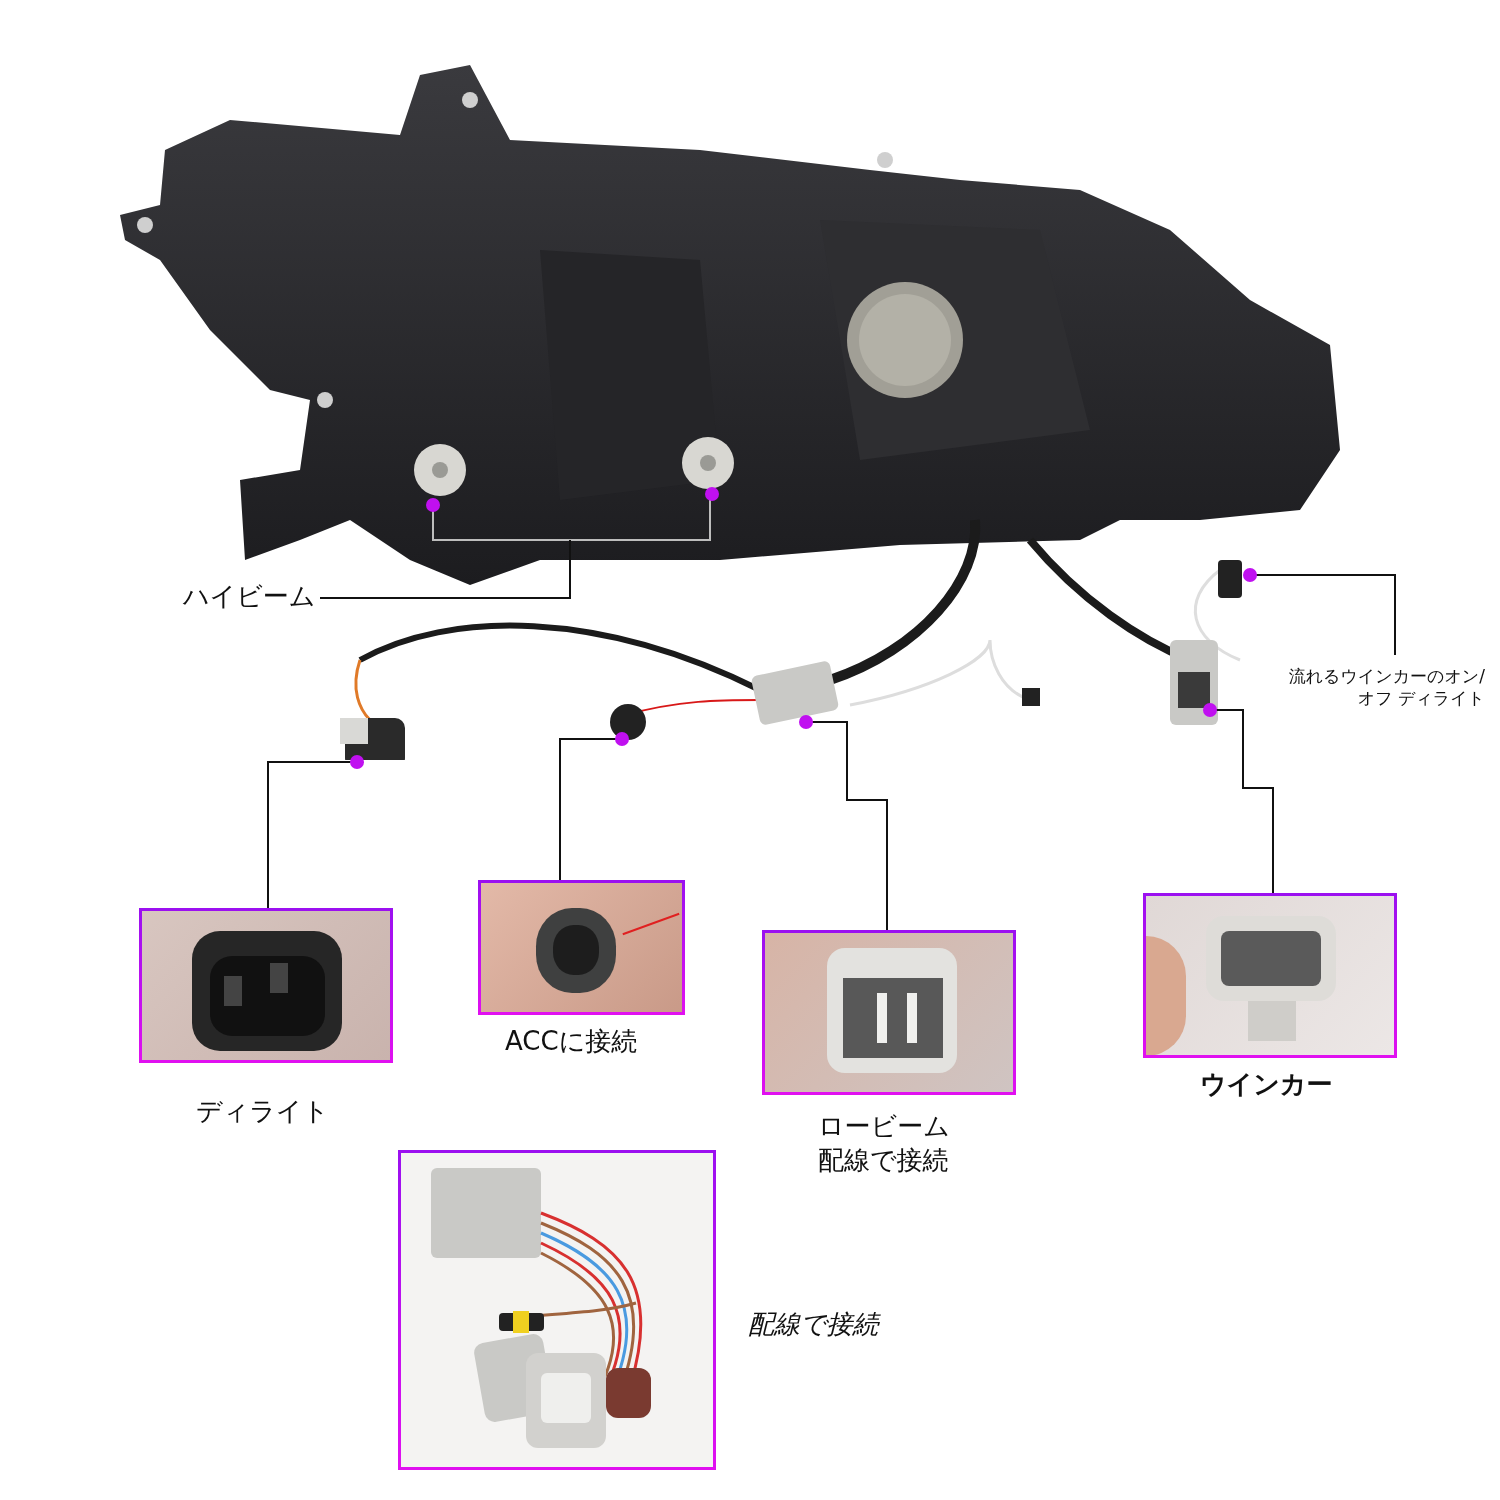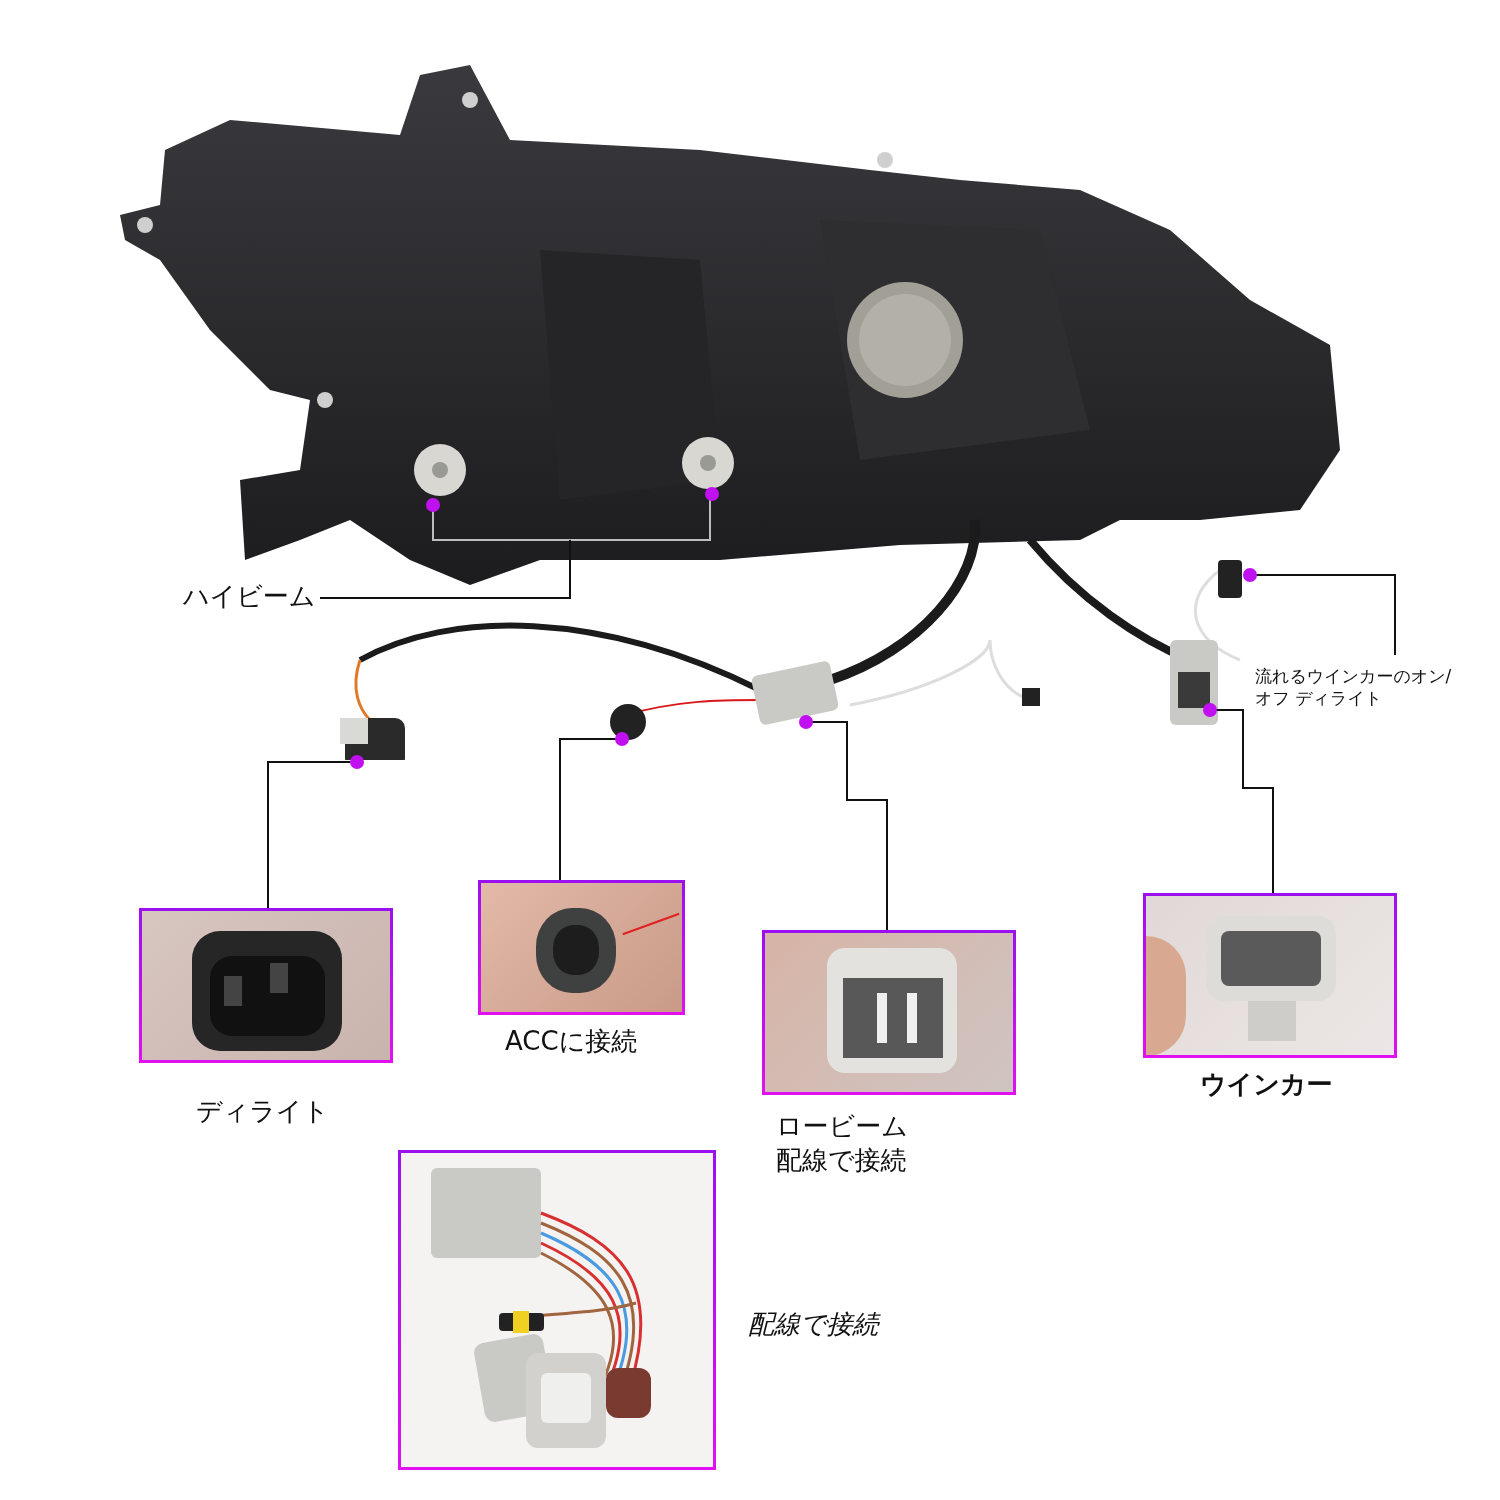--- a/index.html
+++ b/index.html
@@ -1,20 +1,20 @@
 <!DOCTYPE html>
 <html><head>
 <meta charset="utf-8">
 <style>
   html, body { margin:0; padding:0; background:#ffffff; }
   body { width:1500px; height:1500px; position:relative; overflow:hidden;
          font-family:"DejaVu Sans", sans-serif; color:#111; }
   .abs { position:absolute; }
   .label { position:absolute; font-size:26px; color:#111; white-space:nowrap; line-height:1.3; }
-  .label.small { font-size:17px; text-align:left; }
+  .label.small { font-size:17px; text-align:right; }
   .frame { position:absolute; box-sizing:border-box; border:3px solid; 
            border-image: linear-gradient(180deg, var(--c1), var(--c2)) 1; overflow:hidden; }
   .photo { position:absolute; inset:0; }
   .dot { position:absolute; width:14px; height:14px; border-radius:50%; margin:-7px 0 0 -7px; }
   svg.lines { position:absolute; left:0; top:0; }
 </style>
 </head>
 <body>
 
 <svg class="lines" width="1500" height="760" viewBox="0 0 1500 760">
@@ -110,21 +110,21 @@
 </div>
 <div class="label" style="left:505px;top:1025px;">ACCに接続</div>
 
 <div class="frame" style="left:762px;top:930px;width:254px;height:165px;--c1:#9b10f0;--c2:#e010f0;">
   <div class="photo" style="background:linear-gradient(135deg,#d7b4a6,#cfc4c2);"></div>
   <div class="abs" style="left:62px;top:15px;width:130px;height:125px;border-radius:18px;background:#e3e2df;"></div>
   <div class="abs" style="left:78px;top:45px;width:100px;height:80px;background:#585858;"></div>
   <div class="abs" style="left:112px;top:60px;width:10px;height:50px;background:#f0f0ee;"></div>
   <div class="abs" style="left:142px;top:60px;width:10px;height:50px;background:#f0f0ee;"></div>
 </div>
-<div class="label" style="left:776px;top:1110px;">
+<div class="label" style="left:818px;top:1110px;">
   <div>ロービーム</div>
   <div>配線で接続</div>
 </div>
 
 <div class="frame" style="left:1143px;top:893px;width:254px;height:165px;--c1:#9b10f0;--c2:#e010f0;">
   <div class="photo" style="background:linear-gradient(135deg,#e0d8d6,#ece7e6);"></div>
   <div class="abs" style="left:0;top:40px;width:40px;height:120px;background:#d9a890;border-radius:0 40px 40px 0;"></div>
   <div class="abs" style="left:60px;top:20px;width:130px;height:85px;border-radius:18px;background:#dedcd8;"></div>
   <div class="abs" style="left:75px;top:35px;width:100px;height:55px;border-radius:8px;background:#5a5a5a;"></div>
   <div class="abs" style="left:102px;top:105px;width:48px;height:40px;background:#cfcdc9;"></div>

